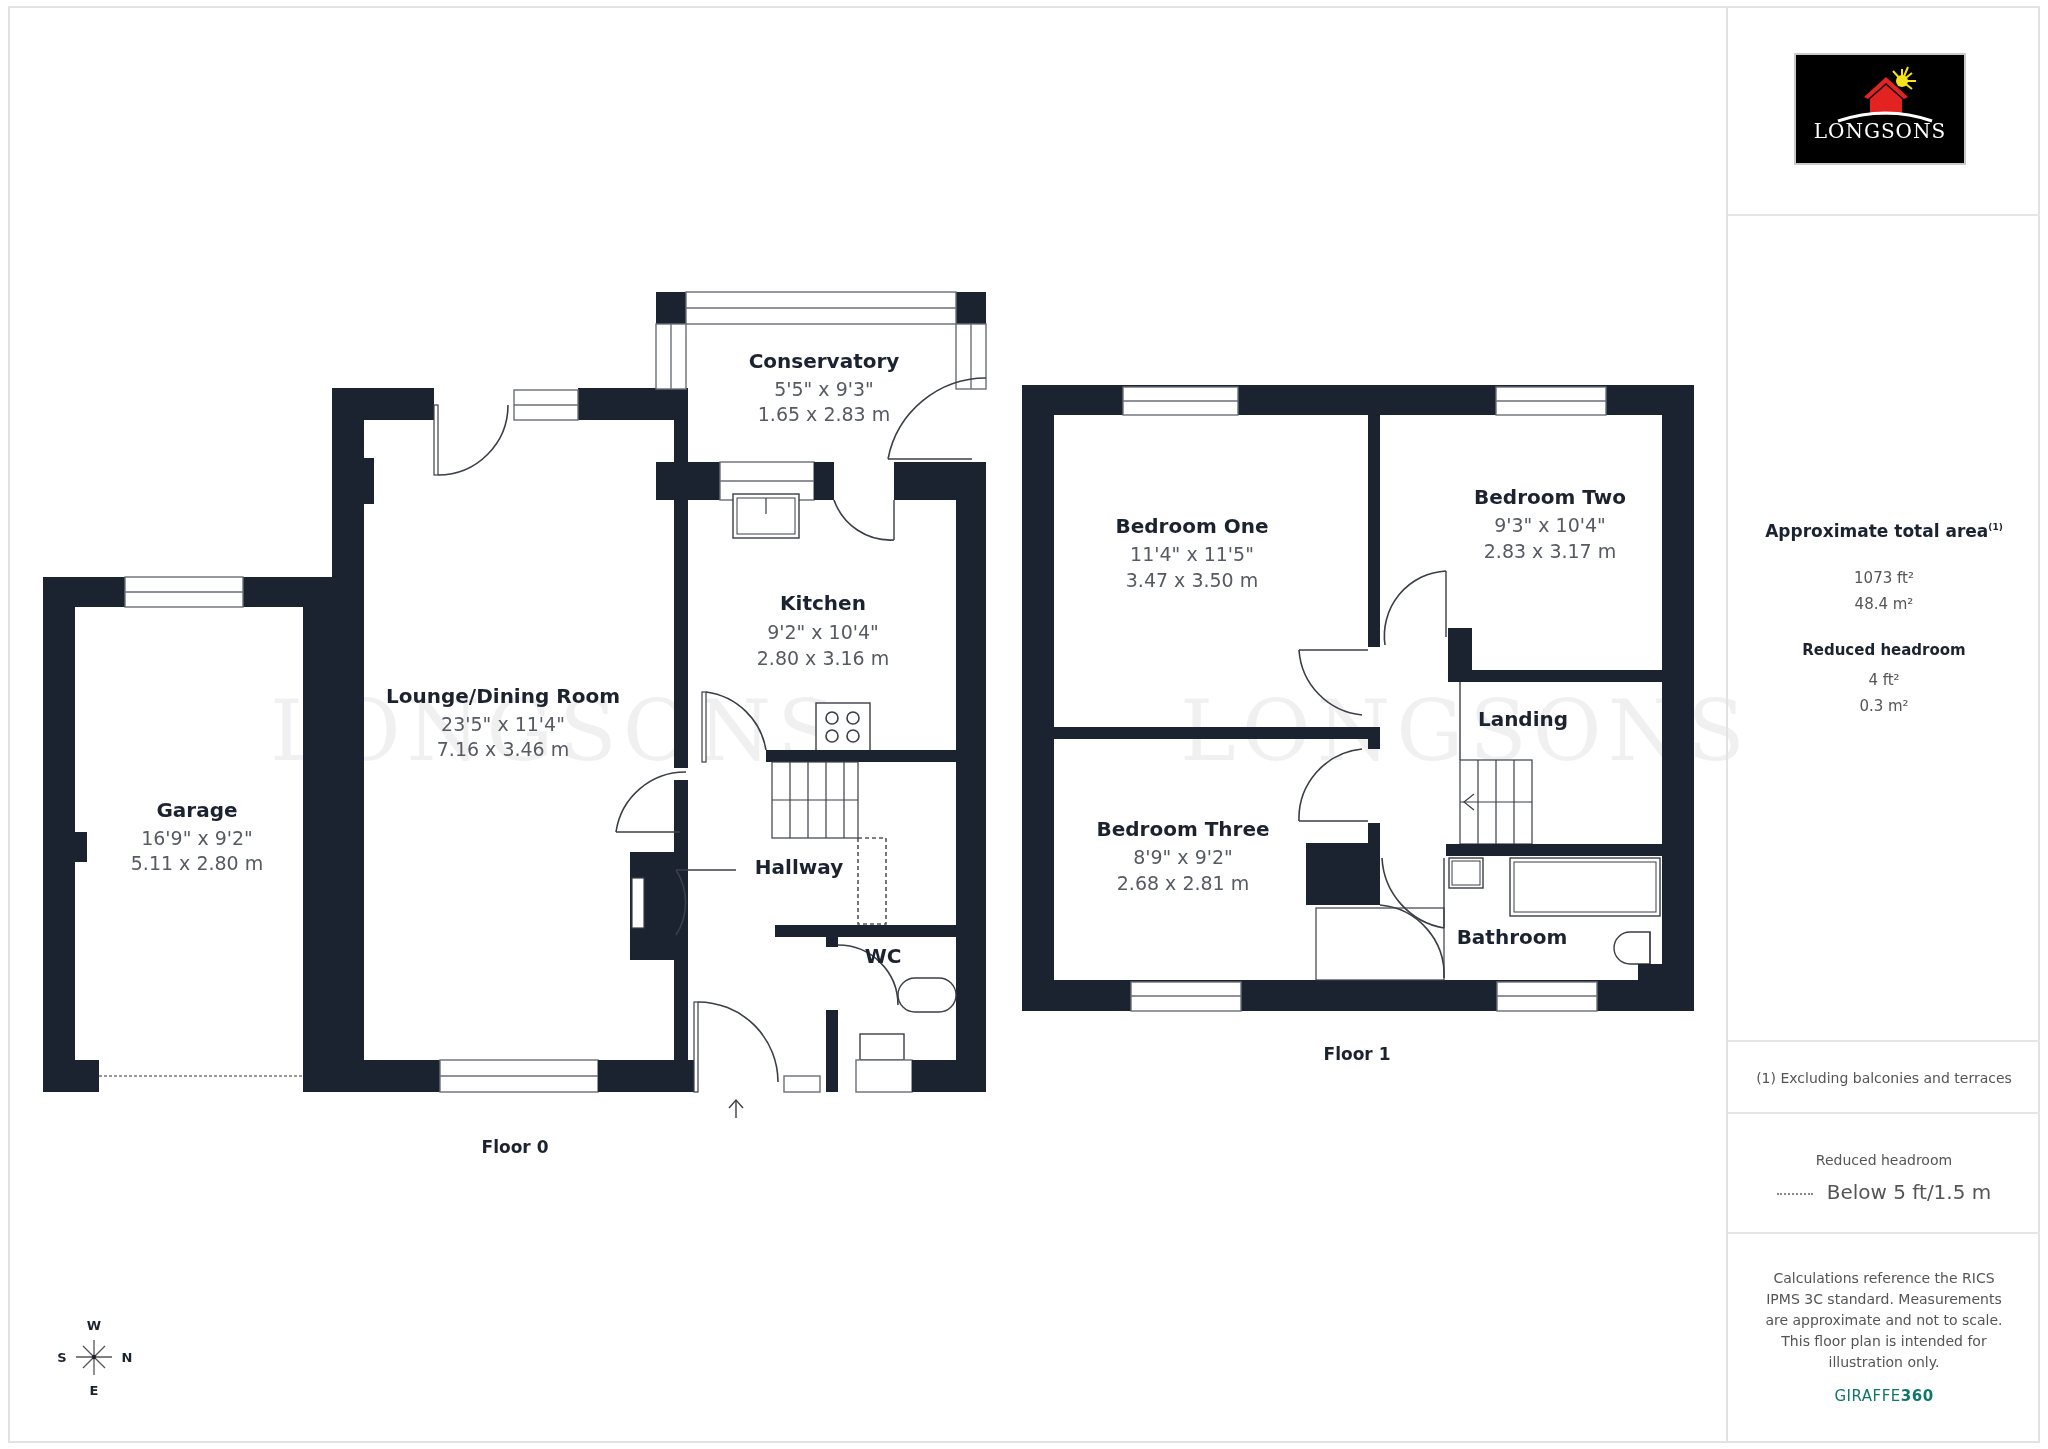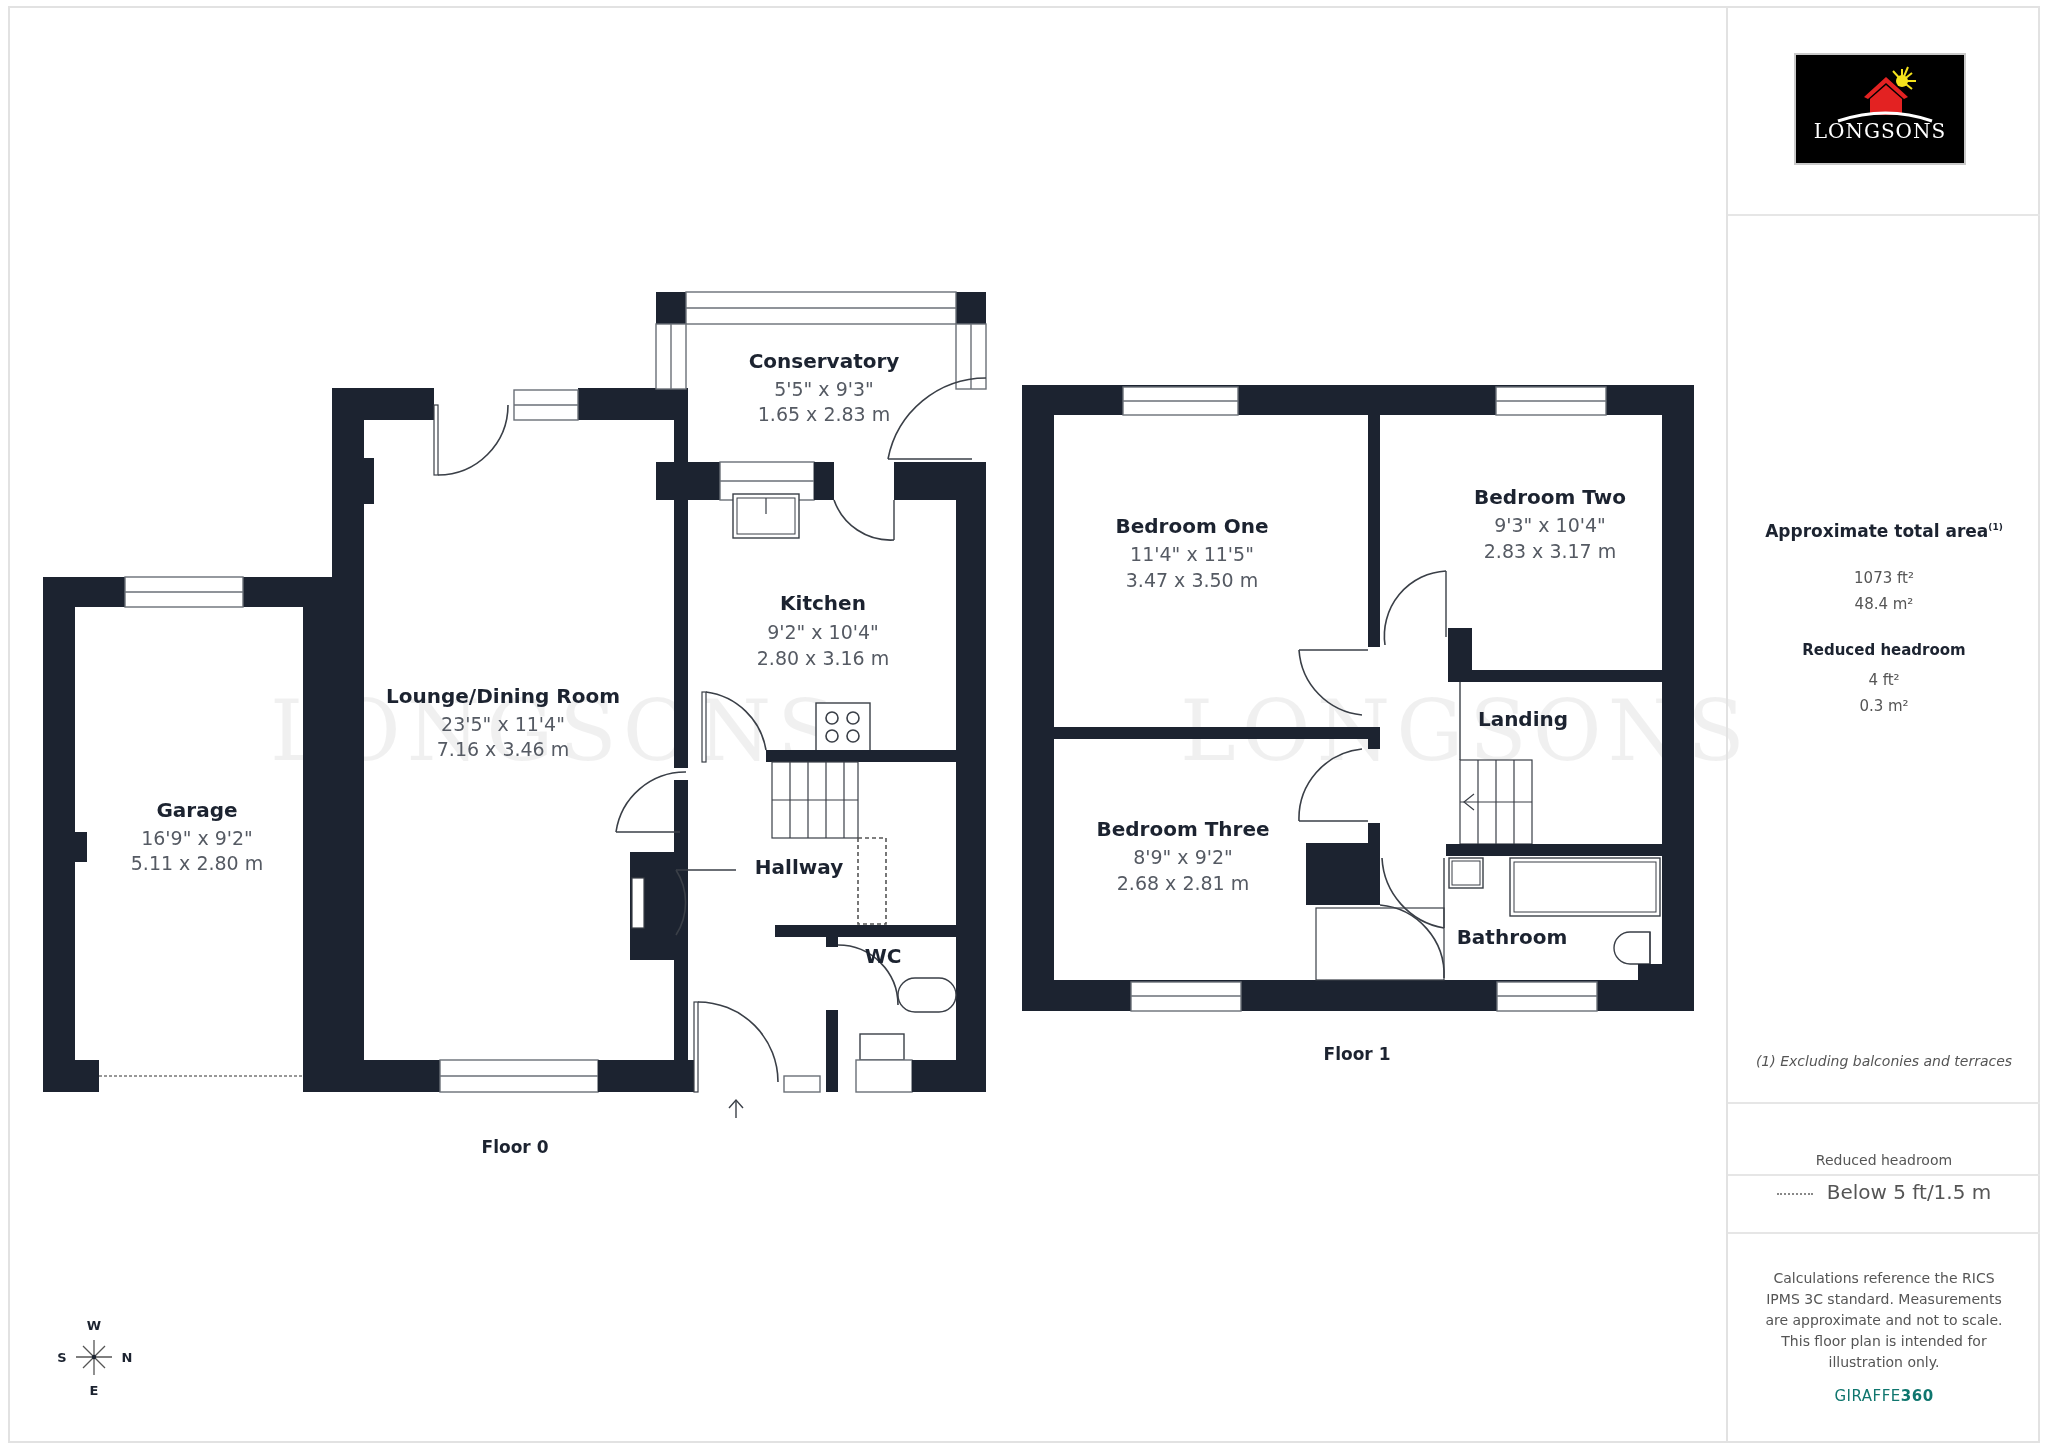--- a/index.html
+++ b/index.html
@@ -279,30 +279,30 @@
         </g>
         <circle cx="106" cy="26" r="6" fill="#f4e21c"></circle>
         <polygon points="68,42 90,22 112,42 108,44 90,28 72,44" fill="#e32222"></polygon>
         <polygon points="74,44 90,30 106,44 106,60 74,60" fill="#e32222"></polygon>
         <path d="M42 66 Q 90 50 136 66" fill="none" stroke="#fff" stroke-width="3"></path>
       </svg>
       <div class="logo-text">LONGSONS</div>
     </div>
   </div>
 
-  <div class="sb-section" style="top:210px; height:960px; padding-top:305px;">
+  <div class="sb-section" style="top:210px; height:826px; padding-top:305px;">
     <div class="area-title"><span>Approximate total area</span><sup>(1)</sup></div>
     <div class="area-val" style="margin-top:24px;">1073 ft²</div>
     <div class="area-val">48.4 m²</div>
     <div class="rh-title">Reduced headroom</div>
     <div class="area-val" style="margin-top:4px;">4 ft²</div>
     <div class="area-val">0.3 m²</div>
   </div>
 
-  <div class="sb-section" style="top:1036px; height:62px; padding-top:11px;font-style:italic;">
+  <div class="sb-section" style="top:1036px; height:72px; padding-top:28px;">
     <div class="note">(1) Excluding balconies and terraces</div>
   </div>
 
   <div class="sb-section" style="top:1116px; height:112px; padding-top:30px;">
     <div class="note">Reduced headroom</div>
     <div class="legend-row"><span class="legend-dots"></span><span>Below 5 ft/1.5 m</span></div>
   </div>
 
   <div class="sb-section" style="top:1228px; height:182px; padding-top:34px; border-bottom:none;">
     <div class="disclaimer">Calculations reference the RICS IPMS 3C standard. Measurements are approximate and not to scale. This floor plan is intended for illustration only.</div>

